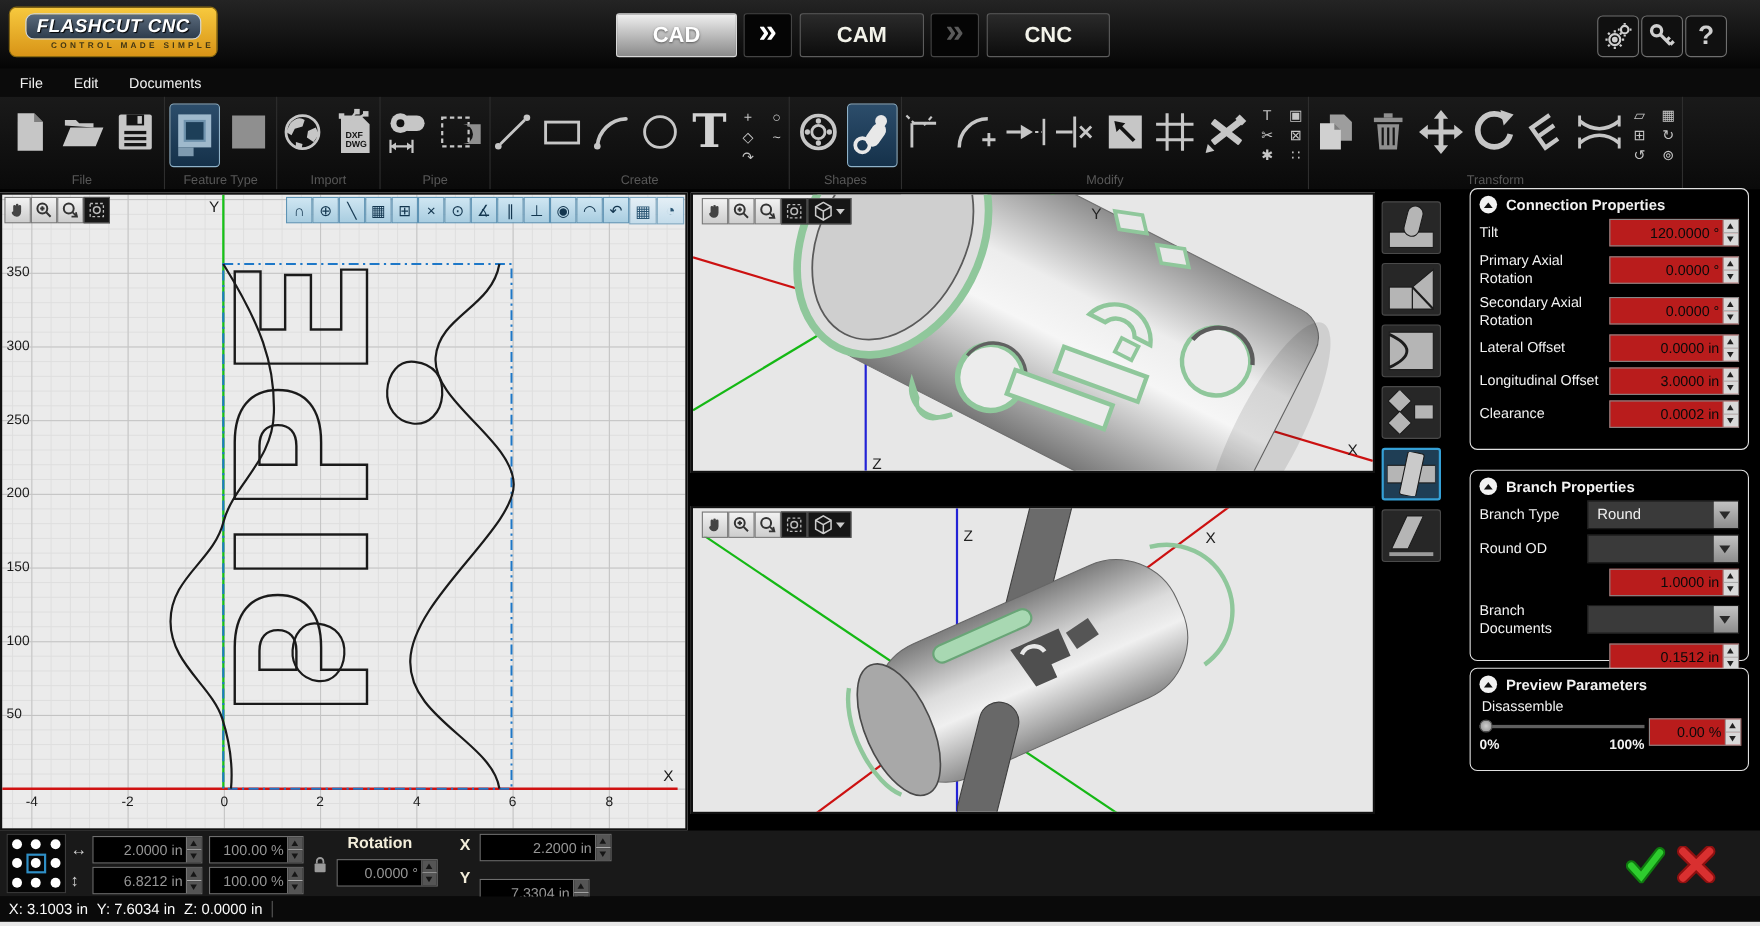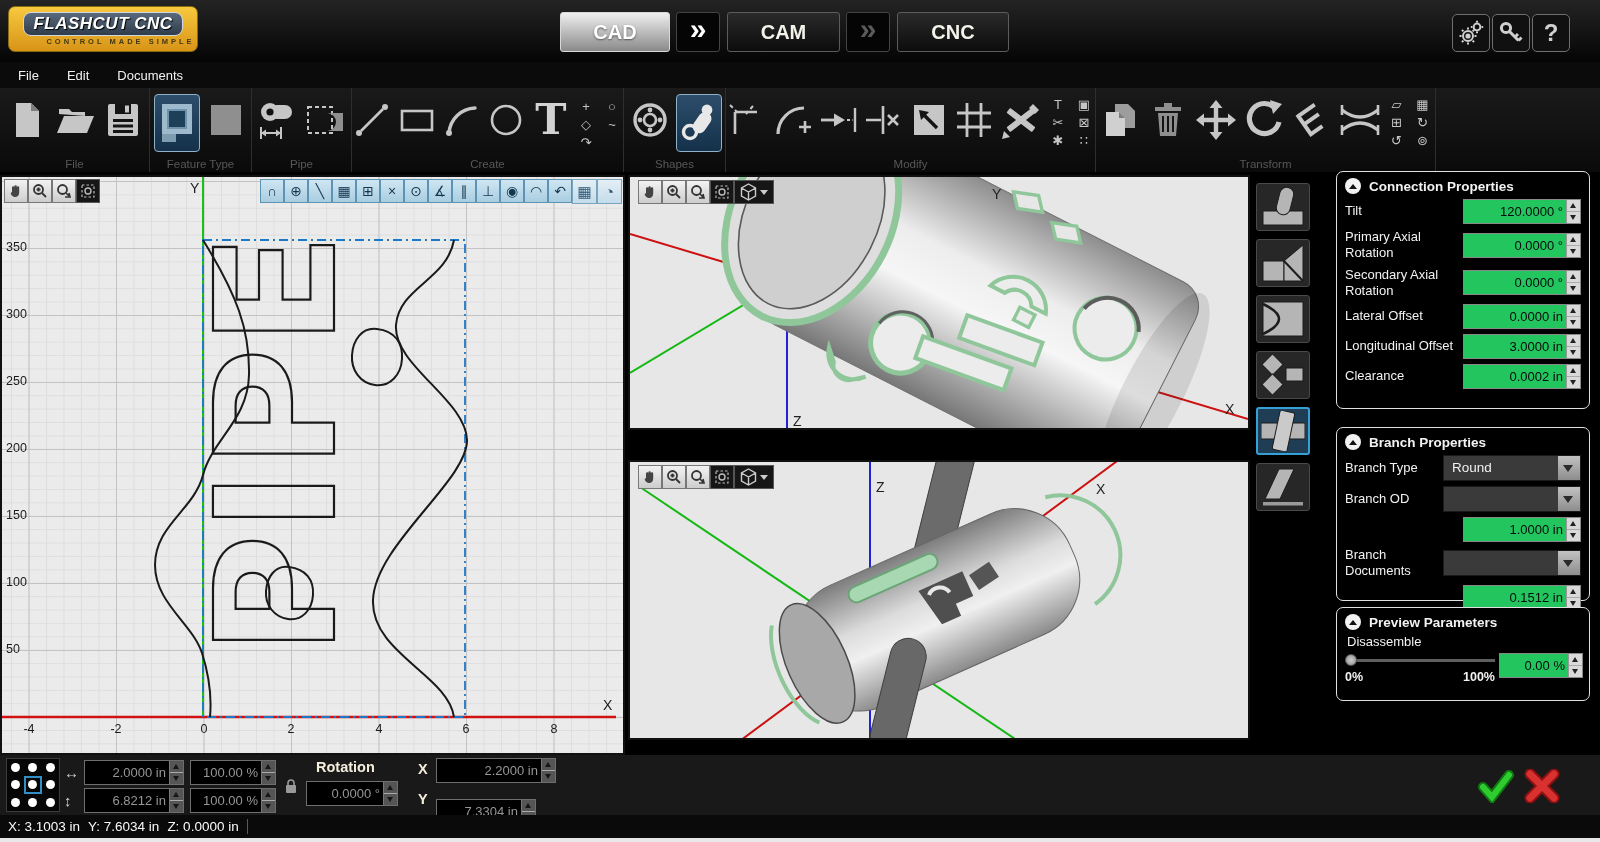--- a/index.html
+++ b/index.html
@@ -86,21 +86,21 @@
 
   
   .pbox { position:absolute; left:1336px; width:254px; background:#000; border:1px solid #e0e0e0;
           border-radius:7px; color:#f2f2f2; padding:6px 8px; }
   .ptitle { display:flex; align-items:center; gap:8px; font-size:13.5px; font-weight:bold; margin-bottom:4px; }
   .pcirc { width:16px; height:16px; border-radius:50%; background:#f2f2f2; position:relative; flex:0 0 16px; }
   .pcirc i { position:absolute; left:4px; top:6px; border-left:4px solid transparent; border-right:4px solid transparent;
              border-bottom:5px solid #111; }
   .prow { display:flex; align-items:center; margin:5px 0; min-height:25px; }
   .plab { flex:1; font-size:13px; line-height:1.25; padding-right:4px; }
-  .sf { display:flex; width:118px; height:25px; background:#22c55e; border:1px solid #888; flex:0 0 118px; }
+  .sf { display:flex; width:118px; height:25px; background:#b91c1c; border:1px solid #888; flex:0 0 118px; }
   .sf .v { flex:1; color:#0a0a0a; font-size:13px; text-align:right; padding:4px 3px 0 0; white-space:nowrap; overflow:hidden; }
   .spin { width:14px; border-left:1px solid #999; display:flex; flex-direction:column; }
   .spin i { flex:1; background:#d9d9d9; position:relative; }
   .spin i:first-child { border-bottom:1px solid #aaa; }
   .spin i::after { content:""; position:absolute; left:3px; }
   .spin i.su::after { top:3px; border-left:3.5px solid transparent; border-right:3.5px solid transparent; border-bottom:5px solid #222; }
   .spin i.sd::after { top:3px; border-left:3.5px solid transparent; border-right:3.5px solid transparent; border-top:5px solid #222; }
   .dd { display:flex; width:138px; height:26px; background:#3a3a3a; border:1px solid #1a1a1a; flex:0 0 138px; }
   .dd .v { flex:1; color:#f0f0f0; font-size:13.5px; padding:4px 0 0 8px; }
   .ddb { width:22px; background:linear-gradient(#c2c2c2,#8d8d8d); position:relative; }
@@ -216,20 +216,40 @@
         </svg>
       </div>
       <div class="rb">
         <svg width="36" height="36" viewBox="0 0 36 36">
           <rect x="3" y="3" width="30" height="30" fill="#8f8f8f"></rect>
         </svg>
       </div>
       <div class="rlabel">Feature Type</div>
     </div>
 
+    <div class="rgroup" style="width:94px">
+      <div class="rb">
+        <svg width="40" height="40" viewBox="0 0 40 40">
+          <circle cx="20" cy="20" r="15" stroke="#c6c6c6" stroke-width="2.5" fill="none"></circle>
+          <path d="M9 12 q7 -7 13 -3 l-2 6 -7 2 -3 6 -5 -3 z M25 19 l7 -3 3 6 -5 7 -6 -4 z M14 29 l6 2 -1 5 -5 -3 z" fill="#c6c6c6"></path>
+        </svg>
+      </div>
+      <div class="rb">
+        <svg width="38" height="42" viewBox="0 0 38 42">
+          <path d="M6 6 h18 l8 8 v26 h-26 z" fill="#c6c6c6"></path>
+          <path d="M6 6 l9 9 M20 2 l-7 10 M28 4 l-11 9" stroke="#c6c6c6" stroke-width="2"></path>
+          <rect x="4" y="4" width="5" height="5" fill="#c6c6c6"></rect>
+            <rect x="18" y="0" width="5" height="5" fill="#c6c6c6"></rect>
+            <rect x="26" y="2" width="5" height="5" fill="#c6c6c6"></rect>
+          <text x="10" y="26" font-size="8" font-weight="bold" fill="#141414">DXF</text>
+          <text x="10" y="35" font-size="8" font-weight="bold" fill="#141414">DWG</text>
+        </svg>
+      </div>
+      <div class="rlabel">Import</div>
+    </div>
 
     <div class="rgroup" style="width:100px">
       <div class="rb">
         <svg width="40" height="42" viewBox="0 0 40 42">
           <rect x="12" y="6" width="22" height="14" rx="7" fill="#c6c6c6"></rect>
           <circle cx="12" cy="13" r="9" fill="#c6c6c6"></circle>
             <circle cx="12" cy="13" r="3.6" fill="#101010"></circle>
           <path d="M3 34 h20 M3 28 v12 M23 28 v12" stroke="#c6c6c6" stroke-width="2"></path>
           <path d="M3 34 l5 -3.5 v7 z M23 34 l-5 -3.5 v7 z" fill="#c6c6c6"></path>
         </svg>
@@ -751,21 +771,21 @@
       <span>Branch Properties</span>
     </div>
     <div class="prow">
       <div class="plab">Branch Type</div>
       <div class="dd">
           <span class="v">Round</span>
           <span class="ddb"></span>
         </div>
     </div>
     <div class="prow" style="margin-top:2px">
-      <div class="plab">Branch OD</div>
+      <div class="plab">Round OD</div>
       <div class="dd">
           <span class="v"></span>
           <span class="ddb"></span>
         </div>
     </div>
     <div class="prow" style="justify-content:flex-end; margin-top:0">
       <div class="sf">
           <span class="v">1.0000 in</span>
           <span class="spin">
             <i class="su"></i>

